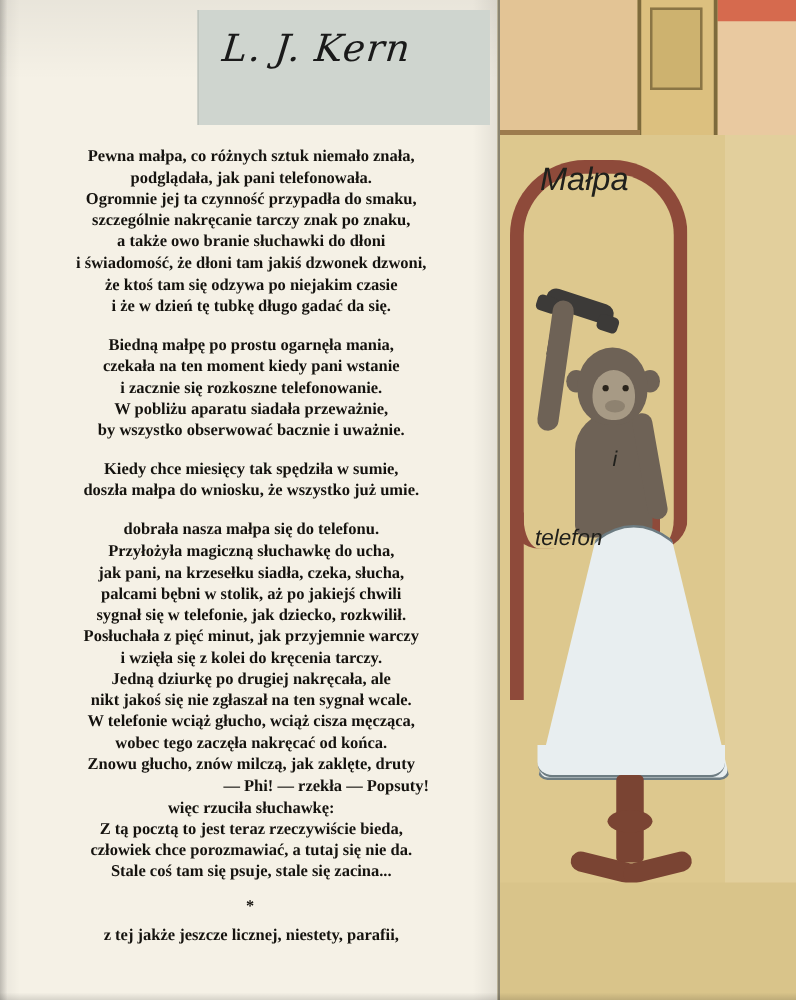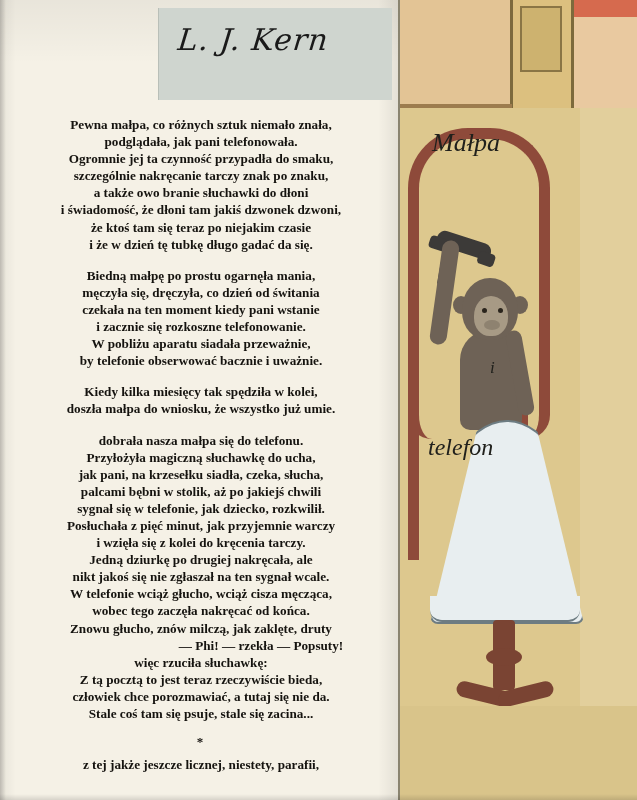--- a/index.html
+++ b/index.html
@@ -278,28 +278,28 @@
     background: #7a4433; border-radius: 10px; transform: rotate(-14deg);
   }
   .floor {
     position: absolute; left: 0; top: 706px; width: 239px; height: 94px;
     background: #d9c48a;
   }
 
   
   .hand-word {
     position: absolute;
-    font-family: Liberation Serif, serif;
+    font-family: Liberation Sans, sans-serif;
     font-style: italic;
     color: #20201c;
     white-space: nowrap;
   }
   .hand-malpa { left: 32px; top: 128px; font-size: 26px; }
   .hand-i { left: 90px; top: 358px; font-size: 17px; }
-  .hand-telefon { left: 28px; top: 434px; font-size: 24px; }
+  .hand-telefon { left: 28px; top: 420px; font-size: 18px; }
 
   .edge-shadow {
     position: absolute; left: 0; top: 0; width: 6px; height: 800px;
     background: linear-gradient(90deg, rgba(0,0,0,0.18), rgba(0,0,0,0));
     pointer-events: none;
   }
   .bottom-edge {
     position: absolute; left: 0; bottom: 0; width: 637px; height: 6px;
     background: linear-gradient(0deg, rgba(0,0,0,0.12), rgba(0,0,0,0));
     pointer-events: none;
@@ -318,35 +318,34 @@
 
     <div class="poem">
 
       <div class="stanza">
         <div class="line">Pewna małpa, co różnych sztuk niemało znała,</div>
         <div class="line">podglądała, jak pani telefonowała.</div>
         <div class="line">Ogromnie jej ta czynność przypadła do smaku,</div>
         <div class="line">szczególnie nakręcanie tarczy znak po znaku,</div>
         <div class="line">a także owo branie słuchawki do dłoni</div>
         <div class="line">i świadomość, że dłoni tam jakiś dzwonek dzwoni,</div>
-        <div class="line">że ktoś tam się teraz po niejakim czasie</div>
+        <div class="line">że ktoś tam się odzywa po niejakim czasie</div>
         <div class="line">i że w dzień tę tubkę długo gadać da się.</div>
       </div>
 
       <div class="stanza">
         <div class="line">Biedną małpę po prostu ogarnęła mania,</div>
-        <div class="line">męczyła się, dręczyła, co dzień od świtania</div>
         <div class="line">czekała na ten moment kiedy pani wstanie</div>
         <div class="line">i zacznie się rozkoszne telefonowanie.</div>
         <div class="line">W pobliżu aparatu siadała przeważnie,</div>
-        <div class="line">by telefonie obserwować bacznie i uważnie.</div>
+        <div class="line">by wszystko obserwować bacznie i uważnie.</div>
       </div>
 
       <div class="stanza">
-        <div class="line">Kiedy kilka miesięcy tak spędziła w kolei,</div>
+        <div class="line">Kiedy chce miesięcy tak spędziła w sumie,</div>
         <div class="line">doszła małpa do wniosku, że wszystko już umie.</div>
       </div>
 
       <div class="stanza">
         <div class="line">dobrała nasza małpa się do telefonu.</div>
         <div class="line">Przyłożyła magiczną słuchawkę do ucha,</div>
         <div class="line">jak pani, na krzesełku siadła, czeka, słucha,</div>
         <div class="line">palcami bębni w stolik, aż po jakiejś chwili</div>
         <div class="line">sygnał się w telefonie, jak dziecko, rozkwilił.</div>
         <div class="line">Posłuchała z pięć minut, jak przyjemnie warczy</div>

